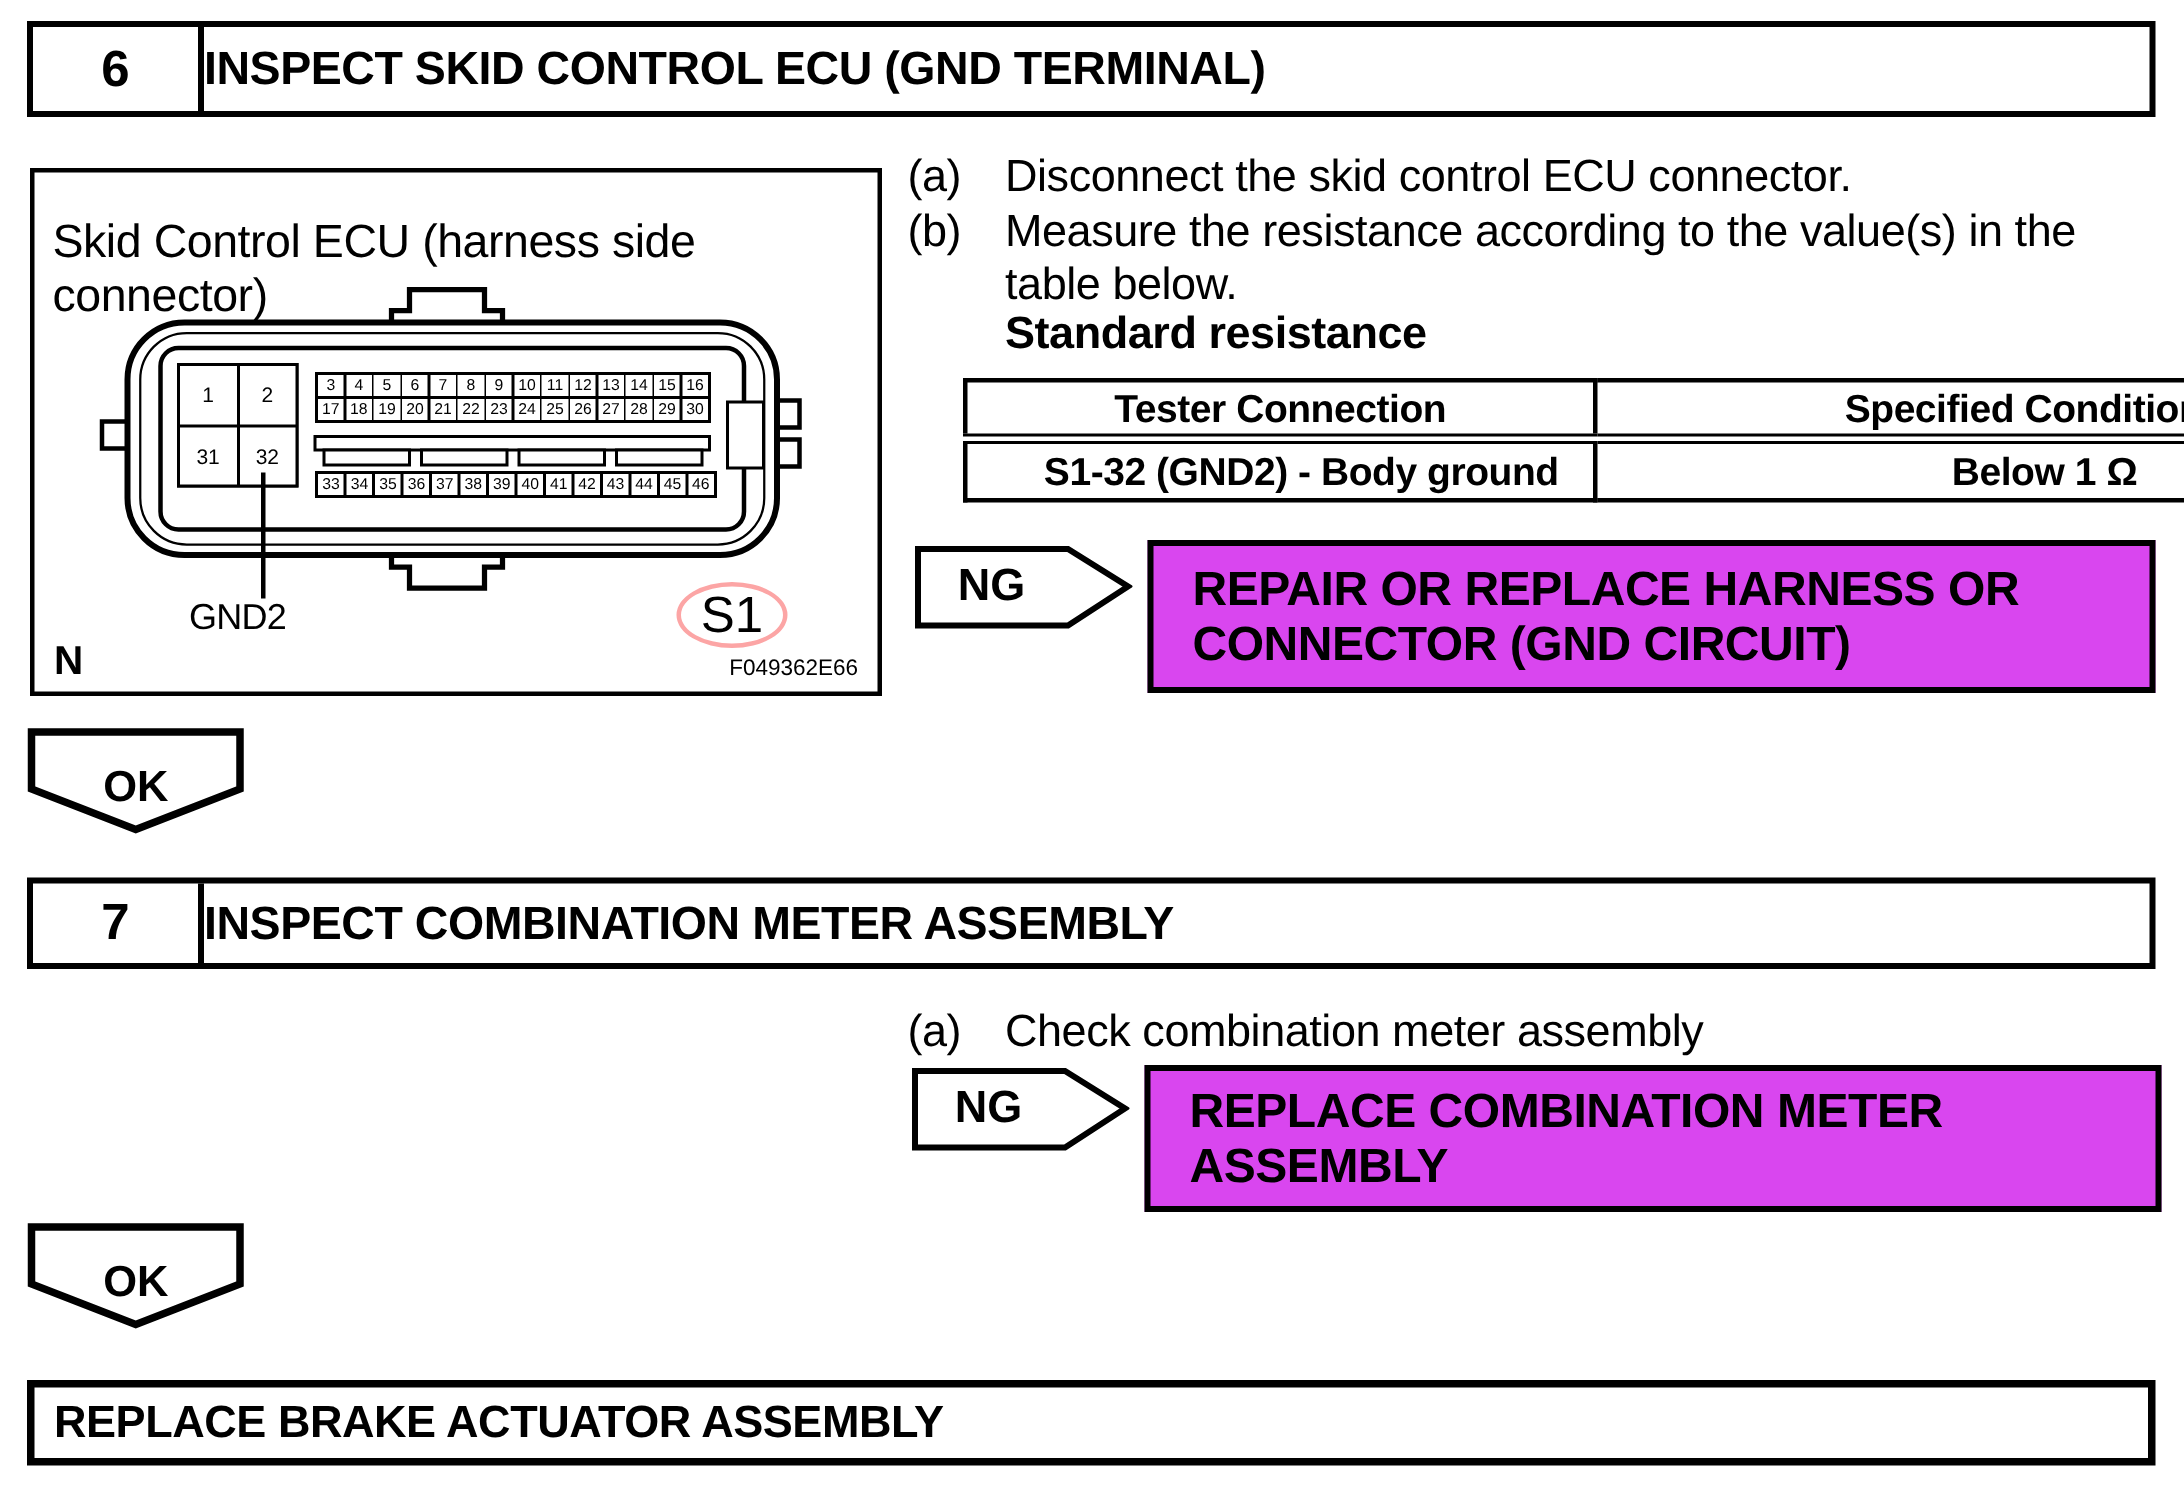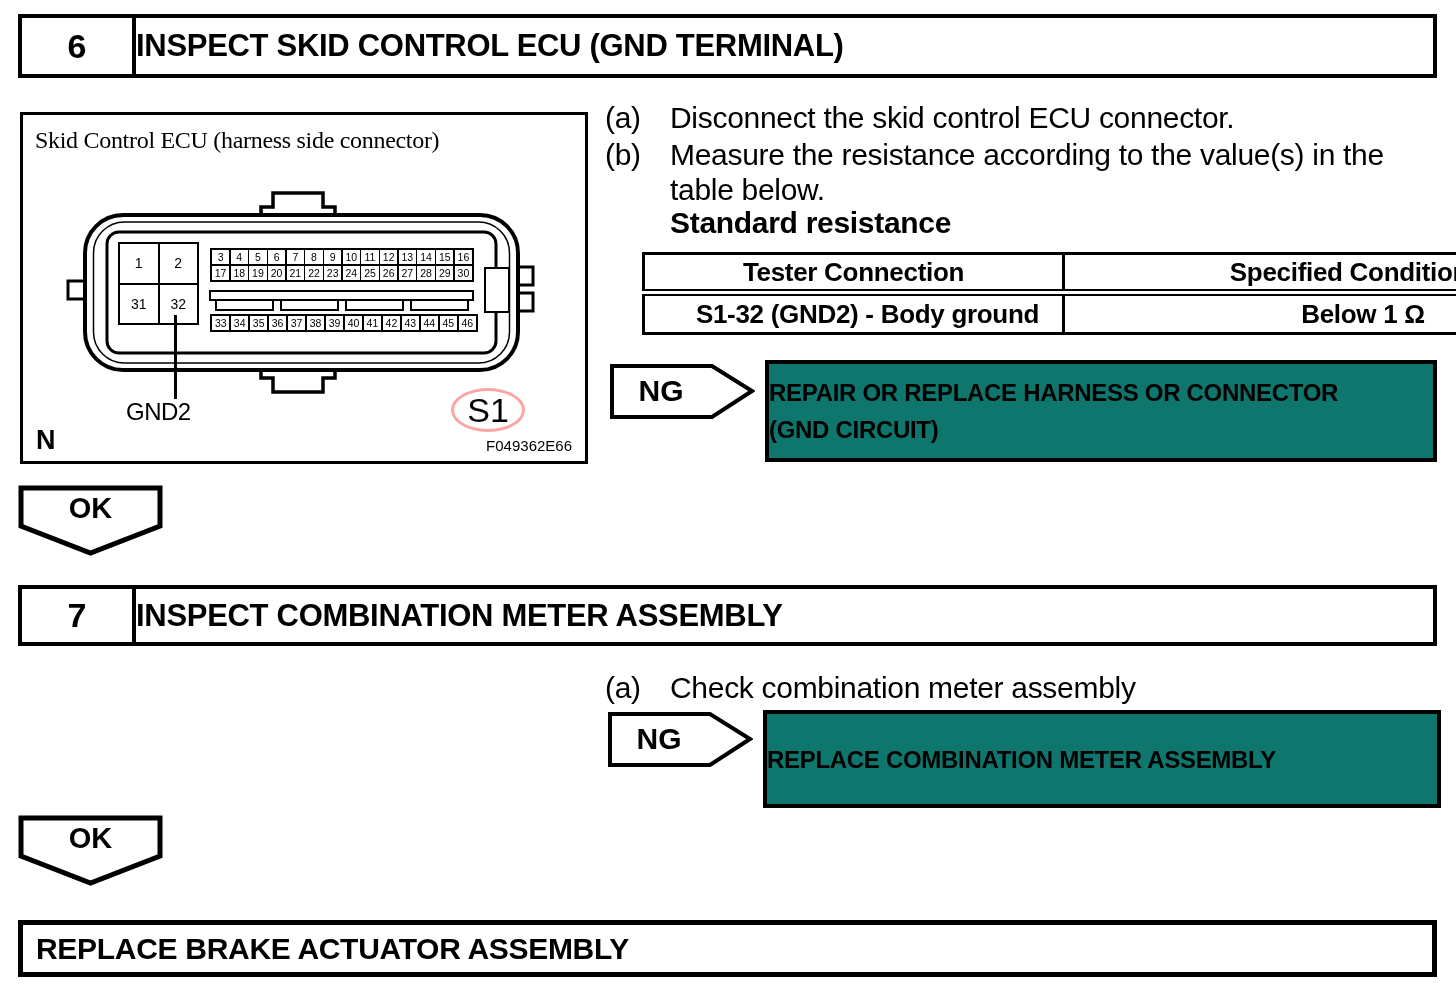--- a/index.html
+++ b/index.html
@@ -10,21 +10,21 @@
   .step-header{position:absolute;left:18px;width:1419px;border:4px solid #000;
                box-sizing:border-box;display:flex;background:#fff;}
   .step-num{width:110px;border-right:4px solid #000;display:flex;align-items:center;
             justify-content:center;font-size:34px;font-weight:bold;}
   .step-title{flex:1;display:flex;align-items:center;
               font-size:31px;font-weight:bold;letter-spacing:-0.3px;}
 
   
   #figure{position:absolute;left:20px;top:112px;width:568px;height:352px;
           border:3px solid #000;box-sizing:border-box;background:#fff;}
-  #figure .fig-title{position:absolute;left:12px;top:12px;font-size:24px;letter-spacing:-0.3px;font-family:Liberation Serif, serif;}
+  #figure .fig-title{position:absolute;left:12px;top:28px;font-size:31px;letter-spacing:-0.3px;}
   #figure svg{position:absolute;left:0;top:0;}
   .grid2x2{position:absolute;left:95px;top:127px;width:81px;height:83px;
            box-sizing:border-box;background:#000;border:2.5px solid #000;
            display:grid;grid-template-columns:1fr 1fr;grid-template-rows:1fr 1fr;gap:2px;}
   .grid2x2 .pin-cell{background:#fff;display:flex;align-items:center;justify-content:center;
                      font-size:14px;}
   .pin-block{position:absolute;box-sizing:border-box;background:#000;padding:2px;
              display:grid;gap:1.5px;}
   #pin-top{left:187px;top:133px;width:264px;height:34px;grid-template-columns:repeat(14,1fr);
            grid-template-rows:1fr 1fr;}
@@ -53,26 +53,26 @@
   #spec-table th{height:34px;border-bottom:7px double #000;}
   #spec-table td{height:36px;padding-left:28px;}
 
   
   .ng-arrow{position:absolute;width:145px;height:56px;}
   .ng-arrow svg{position:absolute;left:0;top:0;}
   .ng-arrow .lbl{position:absolute;left:0;top:0;width:102px;text-align:center;
                  line-height:53px;font-size:30px;font-weight:bold;}
   .ok-arrow{position:absolute;width:145px;height:72px;}
   .ok-arrow svg{position:absolute;left:0;top:0;}
-  .ok-arrow .lbl{position:absolute;left:0;top:3px;width:145px;text-align:center;
+  .ok-arrow .lbl{position:absolute;left:0;top:20px;width:145px;text-align:center;
                  line-height:40px;font-size:29px;font-weight:bold;}
 
   
-  .action-box{position:absolute;border:4px solid #000;box-sizing:border-box;background:#0f766e;
-              display:flex;align-items:center;padding:0 0;font-size:24px;font-weight:bold;
+  .action-box{position:absolute;border:4px solid #000;box-sizing:border-box;background:#d946ef;
+              display:flex;align-items:center;padding:0 26px;font-size:32px;font-weight:bold;
               line-height:37px;letter-spacing:-0.3px;}
   .action-box .atext{max-width:580px;}
   #footer-box{position:absolute;left:18px;top:920px;width:1419px;height:57px;
               border:5px solid #000;box-sizing:border-box;display:flex;align-items:center;
               padding-left:13px;font-size:30px;font-weight:bold;letter-spacing:-0.3px;}
 </style>
 </head>
 <body>
 
 <div id="page">

